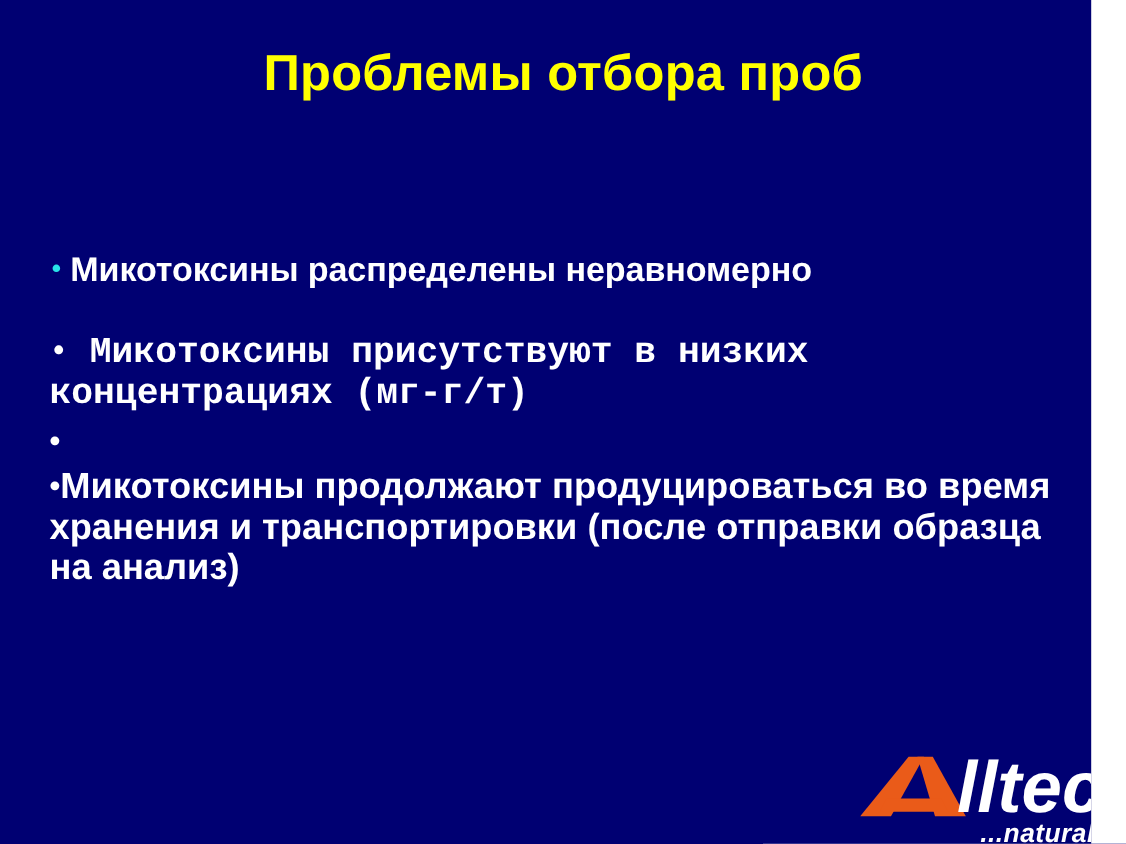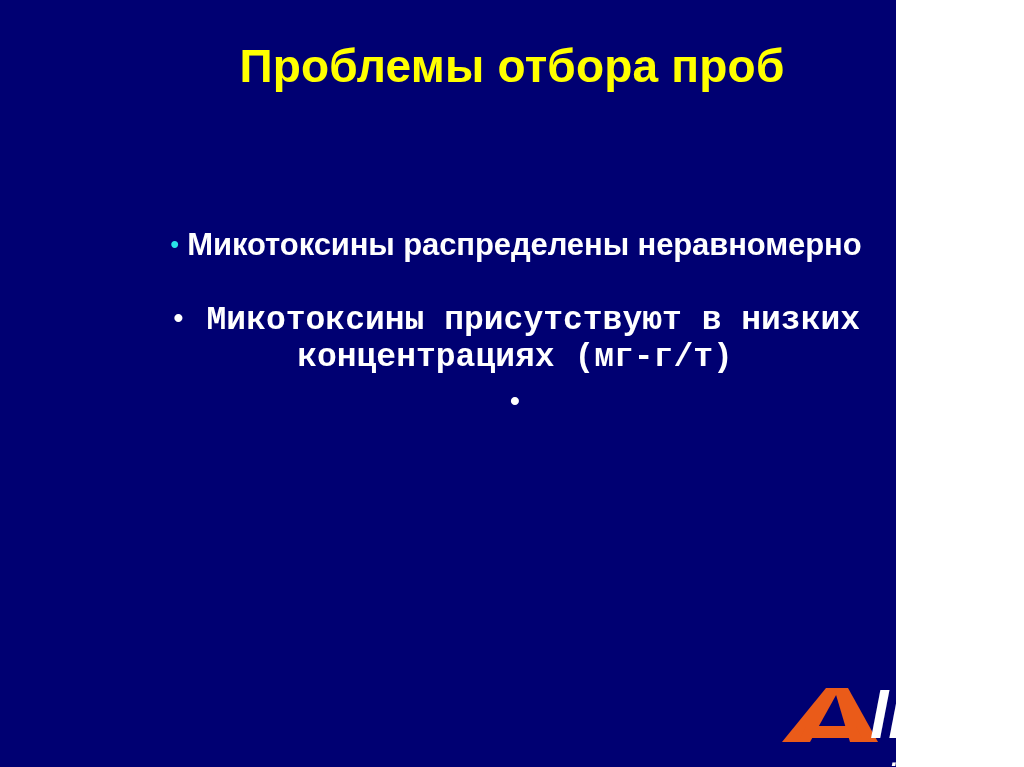--- a/index.html
+++ b/index.html
@@ -7,21 +7,21 @@
     padding: 0;
   }
   body {
     width: 1024px;
     height: 767px;
     overflow: hidden;
     font-family: "Liberation Sans", sans-serif;
   }
   #slide {
     position: relative;
-    width: 896px;
+    width: 992px;
     height: 767px;
     background: #000072;
     overflow: hidden;
   }
 
   
   #slide-title {
     position: absolute;
     left: 0;
     top: 42px;
@@ -40,21 +40,20 @@
     position: absolute;
     left: 45px;
     top: 228px;
     width: 940px;
   }
   .bullet-line {
     display: block;
     color: #ffffff;
     font-weight: bold;
     line-height: 1.12;
-    text-align: center;
   }
 
   .b-marker {
     display: inline;
     font-weight: bold;
   }
 
   
   .line-1 {
     font-size: 31px;
@@ -152,20 +151,23 @@
     </div>
 
     <div class="bullet-line line-2">
       <span class="b-marker" style="color: rgb(255, 255, 255);">•</span><span class="b-text"> Микотоксины присутствуют в низких концентрациях (мг-г/т)</span>
     </div>
 
     <div class="bullet-line line-3">
       <span class="b-marker" style="color: rgb(255, 255, 255);">•</span><span class="b-text"></span>
     </div>
 
+    <div class="bullet-line line-4">
+      <span class="b-marker" style="color: rgb(255, 255, 255);">•</span><span class="b-text">Микотоксины продолжают продуцироваться во время хранения и транспортировки (после отправки образца на анализ)</span>
+    </div>
 
   </div>
 
   <div id="logo">
 
     <svg id="logo-mark" viewBox="0 0 240 62">
 
       <polygon points="0,60 28,60 58,6 44,6" fill="#ea5b19"></polygon>
       <polygon points="52,6 66,6 96,60 68,60" fill="#ea5b19"></polygon>
       <polygon points="24,44 74,44 80,56 18,56" fill="#ea5b19"></polygon>

